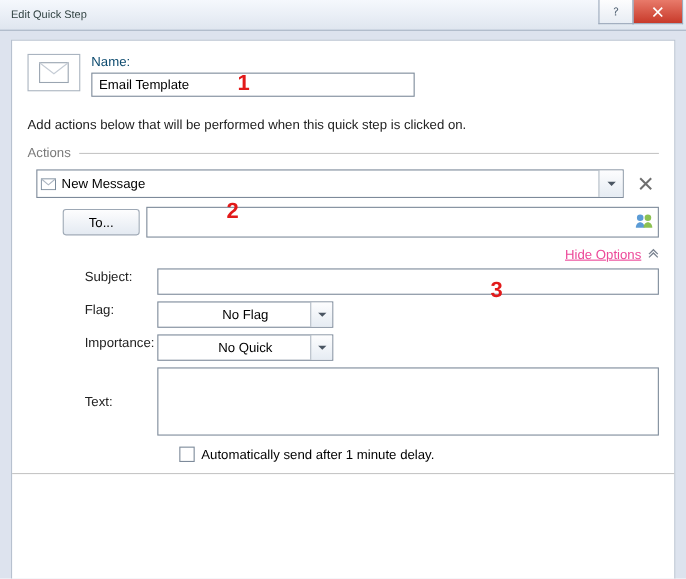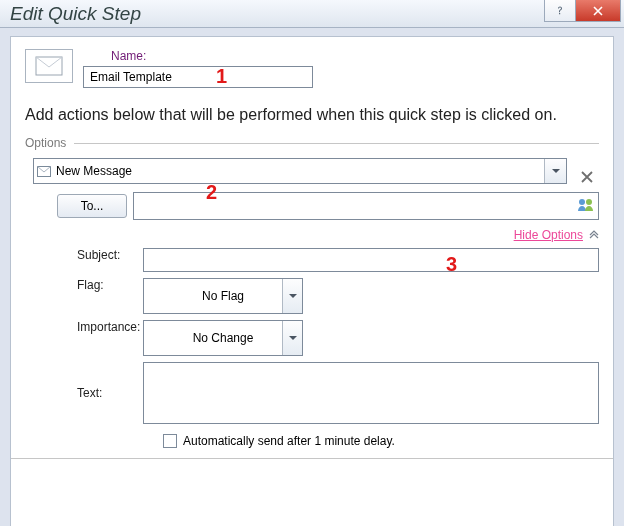--- a/index.html
+++ b/index.html
@@ -7,21 +7,21 @@
 
     .title-bar {
       height: 28px;
       background: linear-gradient(#f5f8fd, #dfe6ef);
       border-bottom: 1px solid #a7b3c4;
       display: flex;
       align-items: center;
       padding-left: 10px;
       position: relative;
     }
-    .title-bar .title { font-size: 19px; color: #344; font-style: italic; }
+    .title-bar .title { font-size: 10px; color: #344; }
     .title-bar .buttons { position: absolute; right: 3px; top: 0; display: flex; height: 22px; }
     .title-btn {
       width: 32px; height: 22px; display: flex; align-items: center; justify-content: center;
       border: 1px solid #9ca9bb; border-top: none; margin-left: -1px; font-size: 12px;
       background: linear-gradient(#fdfdfe, #e8edf4);
       cursor: default;
     }
     .title-btn.help { border-top-left-radius: 0; }
     .title-btn.close {
       background: linear-gradient(#e87a6a, #c83a2a);
@@ -40,33 +40,33 @@
     }
 
     .name-row { display: flex; align-items: flex-start; gap: 10px; margin-bottom: 18px; }
     .mail-icon-box {
       width: 48px; height: 34px; border: 1px solid #aab4c0;
       display: flex; align-items: center; justify-content: center;
       background: #fff;
     }
     .mail-icon-box svg { }
     .name-col { flex: 0 0 270px; }
-    .name-label { font-size: 12px; margin-bottom: 3px; display: block; color: #701a75; margin-left: 28px; }
+    .name-label { font-size: 12px; margin-bottom: 3px; display: block; color: #0c4a6e; }
     .name-input {
-      width: 230px; height: 22px; border: 1px solid #7d8a9a; padding: 2px 6px;
+      width: 294px; height: 22px; border: 1px solid #7d8a9a; padding: 2px 6px;
       font-size: 12px;
     }
 
-    .instruction { font-size: 16px; margin-bottom: 12px; color: #222; }
+    .instruction { font-size: 12px; margin-bottom: 12px; color: #222; }
 
     .actions-header { display: flex; align-items: center; margin-bottom: 8px; }
     .actions-header .lbl { font-size: 12px; color: #7a7a7a; margin-right: 8px; }
     .actions-header .line { flex: 1; height: 1px; background: #c6c6c6; }
 
-    .action-row { display: flex; align-items: flex-end; gap: 8px; margin: 4px 0 8px 8px; }
+    .action-row { display: flex; align-items: center; gap: 8px; margin: 4px 0 8px 8px; }
     .action-select {
       flex: 1; height: 26px; border: 1px solid #7d8a9a; display: flex; align-items: center;
       background: #fff; position: relative; cursor: default;
     }
     .action-select .ico { width: 20px; display: flex; justify-content: center; }
     .action-select .txt { font-size: 12px; padding-left: 2px; }
     .drop-btn {
       width: 22px; border-left: 1px solid #b0b9c4; background: linear-gradient(#fdfdfe,#e6ecf3);
       display: flex; align-items: center; justify-content: center; position: absolute; right: 0; top: 0; bottom: 0;
     }
@@ -98,21 +98,21 @@
     .cc-row { margin: 0 0 8px 106px; }
     .cc-link { color: #2a5db0; text-decoration: underline; font-size: 12px; margin-right: 18px; cursor: default; }
 
     .field-row { display: flex; align-items: flex-start; margin: 6px 0; }
     .field-row.top-align { align-items: center; }
     .field-lbl { width: 86px; font-size: 12px; color: #222; padding-left: 20px; }
 
     .subject-input { flex: 1; height: 24px; border: 1px solid #7d8a9a; font-size: 12px; padding: 2px 4px; }
 
     .combo {
-      width: 160px; height: 36px; border: 1px solid #7d8a9a; background: #fff;
+      width: 160px; height: 24px; border: 1px solid #7d8a9a; background: #fff;
       position: relative; display: flex; align-items: center; justify-content: center;
       font-size: 12px; cursor: default;
     }
     .combo .drop-btn { width: 20px; }
 
     .text-area {
       flex: 1; height: 62px; border: 1px solid #7d8a9a; background: #fff; resize: none;
       font-size: 12px; padding: 4px;
     }
 
@@ -160,21 +160,21 @@
     </div>
     <div class="name-col">
       <label class="name-label">Name:</label>
       <input class="name-input" type="text" value="Email Template" style="">
     </div>
   </div>
 
   <div class="instruction">Add actions below that will be performed when this quick step is clicked on.</div>
 
   <div class="actions-header">
-    <span class="lbl">Options</span>
+    <span class="lbl">Actions</span>
     <span class="line"></span>
   </div>
 
   <div class="action-row">
     <div class="action-select">
       <span class="ico">
         <svg width="14" height="11" viewBox="0 0 14 11">
             <rect x="0.5" y="0.5" width="13" height="10" fill="#fff" stroke="#7a8a9a"></rect>
             <path d="M0.5 0.5 L7 6 L13.5 0.5" fill="none" stroke="#aab4c0"></path>
           </svg>
@@ -233,21 +233,21 @@
           <svg width="8" height="5" viewBox="0 0 8 5">
               <path d="M0 0 L4 4 L8 0 Z" fill="#4a5562"></path>
             </svg>
         </div>
       </div>
     </div>
 
     <div class="field-row">
       <span class="field-lbl">Importance:</span>
       <div class="combo">
-        <span>No Change</span>
+        <span>No Quick</span>
         <div class="drop-btn">
           <svg width="8" height="5" viewBox="0 0 8 5">
               <path d="M0 0 L4 4 L8 0 Z" fill="#4a5562"></path>
             </svg>
         </div>
       </div>
     </div>
 
     <div class="field-row top-align">
       <span class="field-lbl">Text:</span>

